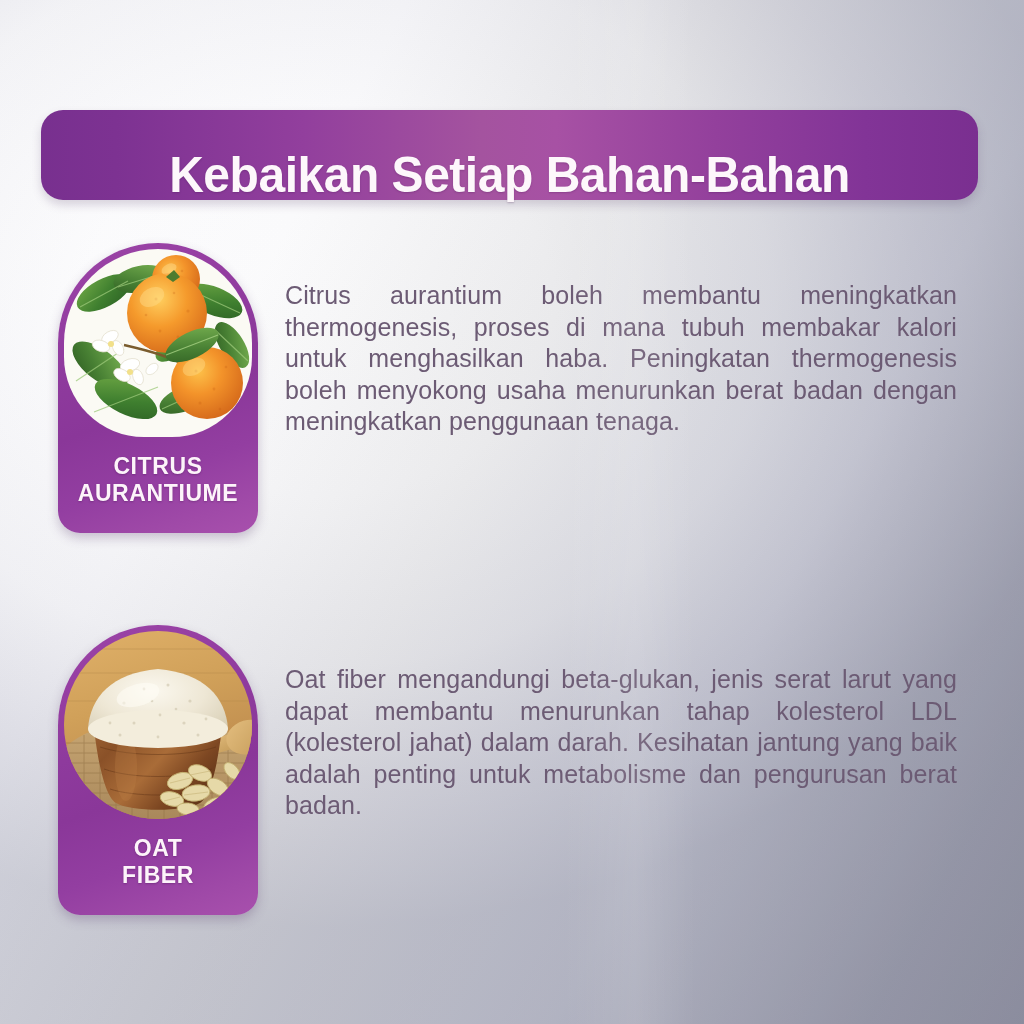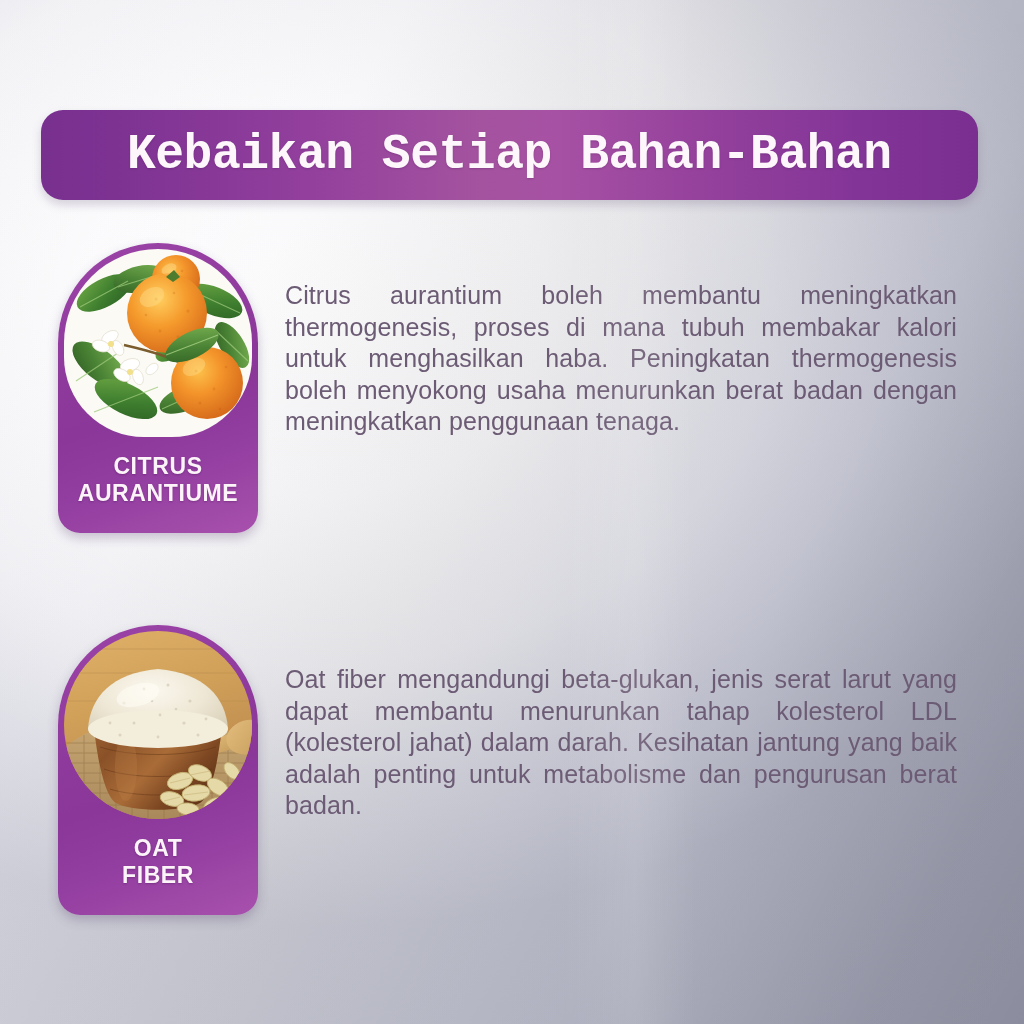--- a/index.html
+++ b/index.html
@@ -40,23 +40,22 @@
   .banner {
     position:absolute;
     left:41px; top:110px;
     width:937px; height:90px;
     border-radius:22px;
     background:linear-gradient(90deg,
       #78308f 0%, #7d3292 8%,
       #923f9d 28%, #a4539f 47%, #a751a4 55%,
       #93409c 72%, #823497 88%, #7a2f90 100%);
     box-shadow: 0 5px 10px rgba(90,70,110,.22);
-    display:flex; align-items:center; justify-content:center;
+    display:flex; align-items:flex-end; justify-content:center;
     z-index:3;
-    font-family:Liberation Mono, monospace;
   }
   .banner-title {
     color:#fdf7fb;
     font-size:50px;
     font-weight:bold;
     letter-spacing:-.5px;
     line-height:1;
     transform:scaleX(.96);
     white-space:nowrap;
     text-shadow:0 1px 2px rgba(60,20,70,.25);

